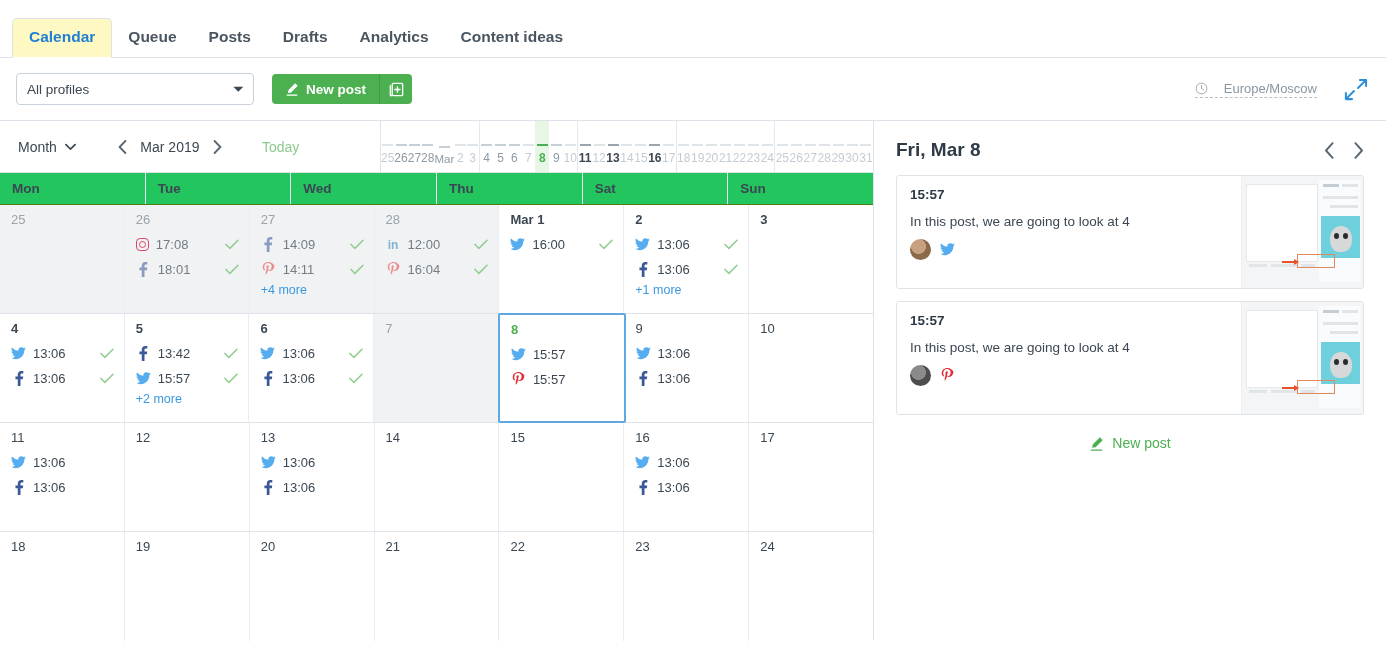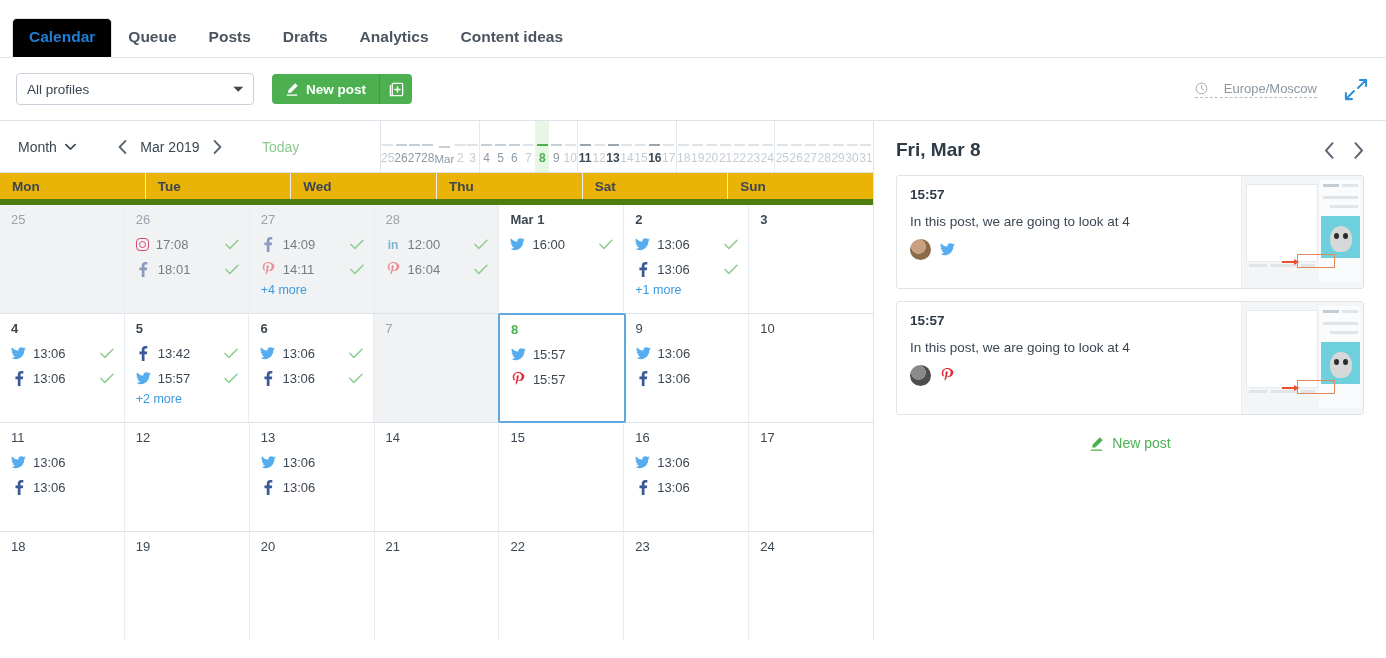--- a/index.html
+++ b/index.html
@@ -28,21 +28,21 @@
     color: #4a5560;
     cursor: pointer;
     line-height: 1;
     white-space: nowrap;
   }
   .tab.active {
     color: #1f7fd4;
     border: 1px solid #dde3e8;
     border-bottom: 1px solid #fff;
     border-radius: 5px 5px 0 0;
-    background: #000000;
+    background: #fef9c3;
     margin-bottom: -1px;
     padding: 10px 16px 13px 16px;
   }
 
   
   .toolbar {
     height: 62px;
     display: flex;
     align-items: center;
     padding: 0 18px 0 16px;
@@ -151,21 +151,21 @@
   }
   .tl-day.strong { color: #3b4752; font-weight: 700; }
   .tl-day.strong .bar { background: #9aa5ae; height: 2px; }
   .tl-day.mid { color: #8e99a3; }
   .tl-day.mid .bar { background: #c7cfd6; }
   .tl-day.today { background: #e8f6e6; color: #4cb050; font-weight: 700; }
   .tl-day.today .bar { background: #4cb050; }
   .tl-day.label { font-size: 11.5px; }
 
   
-  .weekhead { display: flex; height: 32px; border-bottom: 6px solid #4d7c0f; background: #eab308;}
+  .weekhead { display: flex; height: 32px; border-bottom: 1px solid #4d7c0f; background: #22c55e;}
   .weekhead div {
     flex: 1; display: flex; align-items: center;
     padding-left: 12px;
     font-size: 13.5px; font-weight: 700; color: #3b4752;
     border-right: 1px solid #e9edf1;
   }
   .weekhead div:last-child { border-right: none; }
 
   
   .calgrid { display: flex; flex-direction: column; }

